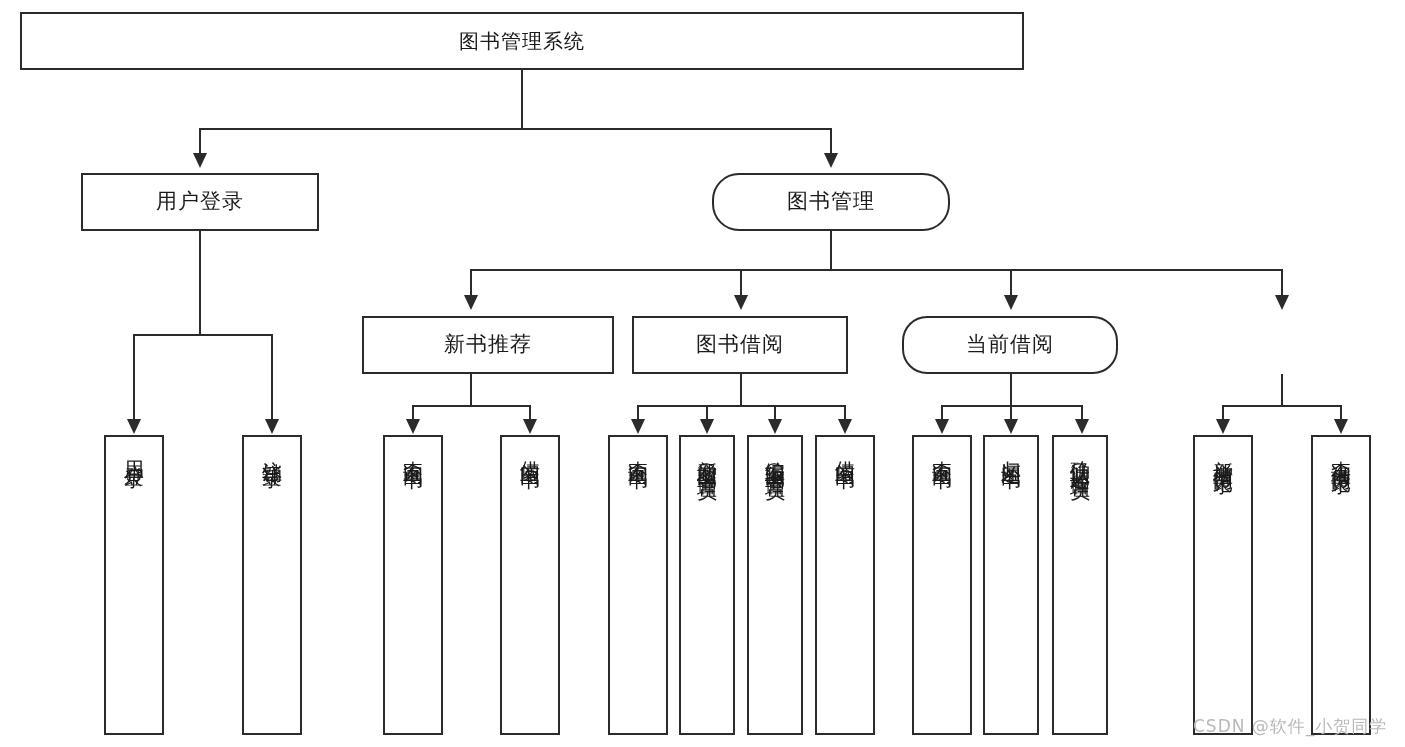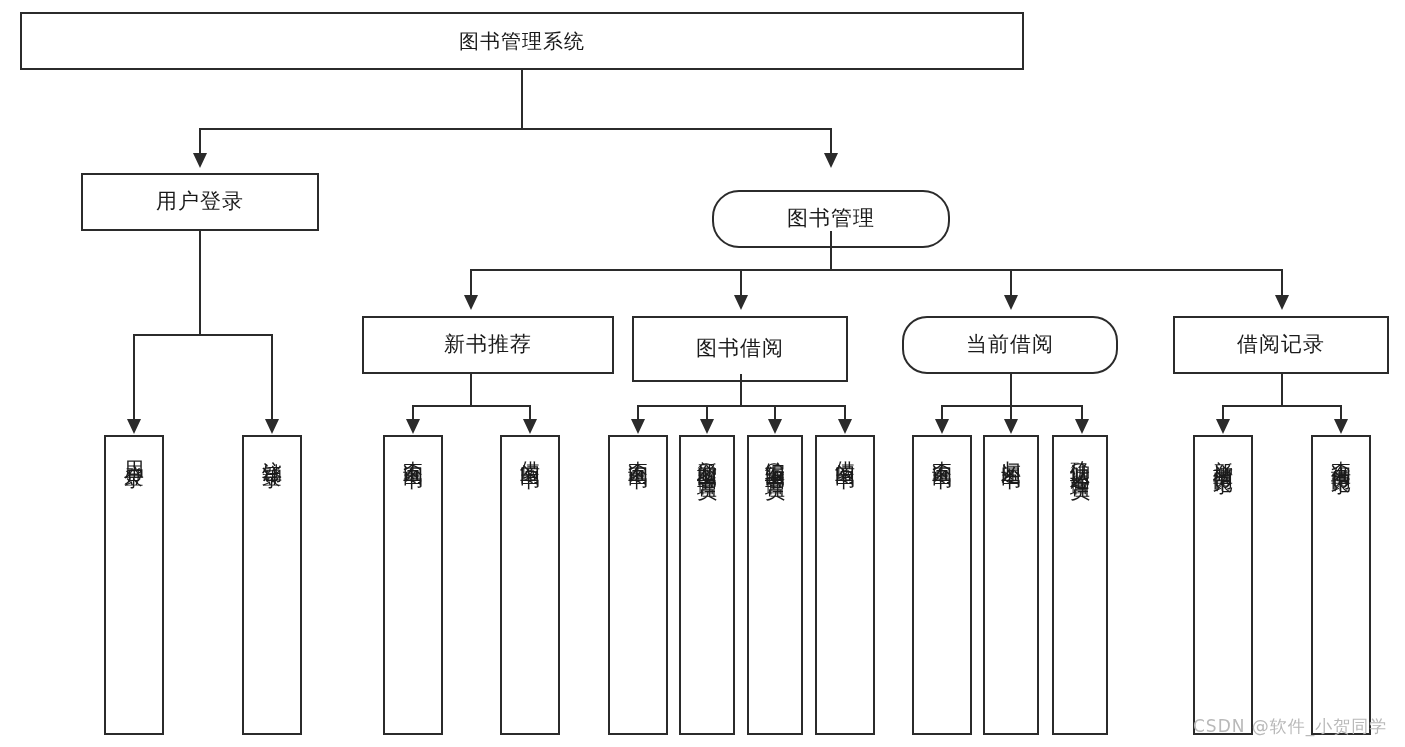--- a/index.html
+++ b/index.html
@@ -96,21 +96,21 @@
   <div class="vline" style="left:199px; top:128px; height:28px;"></div>
   <div class="arrow" style="left:193px; top:153px;"></div>
 
   <div class="vline" style="left:830px; top:128px; height:28px;"></div>
   <div class="arrow" style="left:824px; top:153px;"></div>
 
   <div class="node horiz" style="left:81px; top:173px; width:238px; height:58px;">
     <span>用户登录</span>
   </div>
 
-  <div class="node horiz" style="left:712px; top:190px; width:238px; height:58px;border-radius:27px;">
+  <div class="node horiz" style="left:712px; top:173px; width:238px; height:58px;border-radius:27px;">
     <span>图书管理</span>
   </div>
 
   <div class="vline" style="left:199px; top:231px; height:104px;"></div>
   <div class="hline" style="left:133px; top:334px; width:140px;"></div>
   <div class="vline" style="left:133px; top:334px; height:87px;"></div>
   <div class="arrow" style="left:127px; top:419px;"></div>
   <div class="vline" style="left:271px; top:334px; height:87px;"></div>
   <div class="arrow" style="left:265px; top:419px;"></div>
 
@@ -121,28 +121,25 @@
   <div class="vline" style="left:740px; top:269px; height:28px;"></div>
   <div class="arrow" style="left:734px; top:295px;"></div>
   <div class="vline" style="left:1010px; top:269px; height:28px;"></div>
   <div class="arrow" style="left:1004px; top:295px;"></div>
   <div class="vline" style="left:1281px; top:269px; height:28px;"></div>
   <div class="arrow" style="left:1275px; top:295px;"></div>
 
   <div class="node horiz" style="left:362px; top:316px; width:252px; height:58px;">
     <span>新书推荐</span>
   </div>
-  <div class="node horiz" style="left:632px; top:316px; width:216px; height:66px;">
+  <div class="node horiz" style="left:632px; top:316px; width:216px; height:58px;">
     <span>图书借阅</span>
   </div>
   <div class="node horiz" style="left:902px; top:316px; width:216px; height:58px;border-radius:25px;">
     <span>当前借阅</span>
-  </div>
-  <div class="node horiz" style="left:1173px; top:316px; width:216px; height:58px;">
-    <span>借阅记录</span>
   </div>
 
   <div class="vline" style="left:470px; top:374px; height:32px;"></div>
   <div class="hline" style="left:412px; top:405px; width:118px;"></div>
   <div class="vline" style="left:412px; top:405px; height:16px;"></div>
   <div class="arrow" style="left:406px; top:419px;"></div>
   <div class="vline" style="left:529px; top:405px; height:16px;"></div>
   <div class="arrow" style="left:523px; top:419px;"></div>
 
   <div class="vline" style="left:740px; top:374px; height:32px;"></div>

